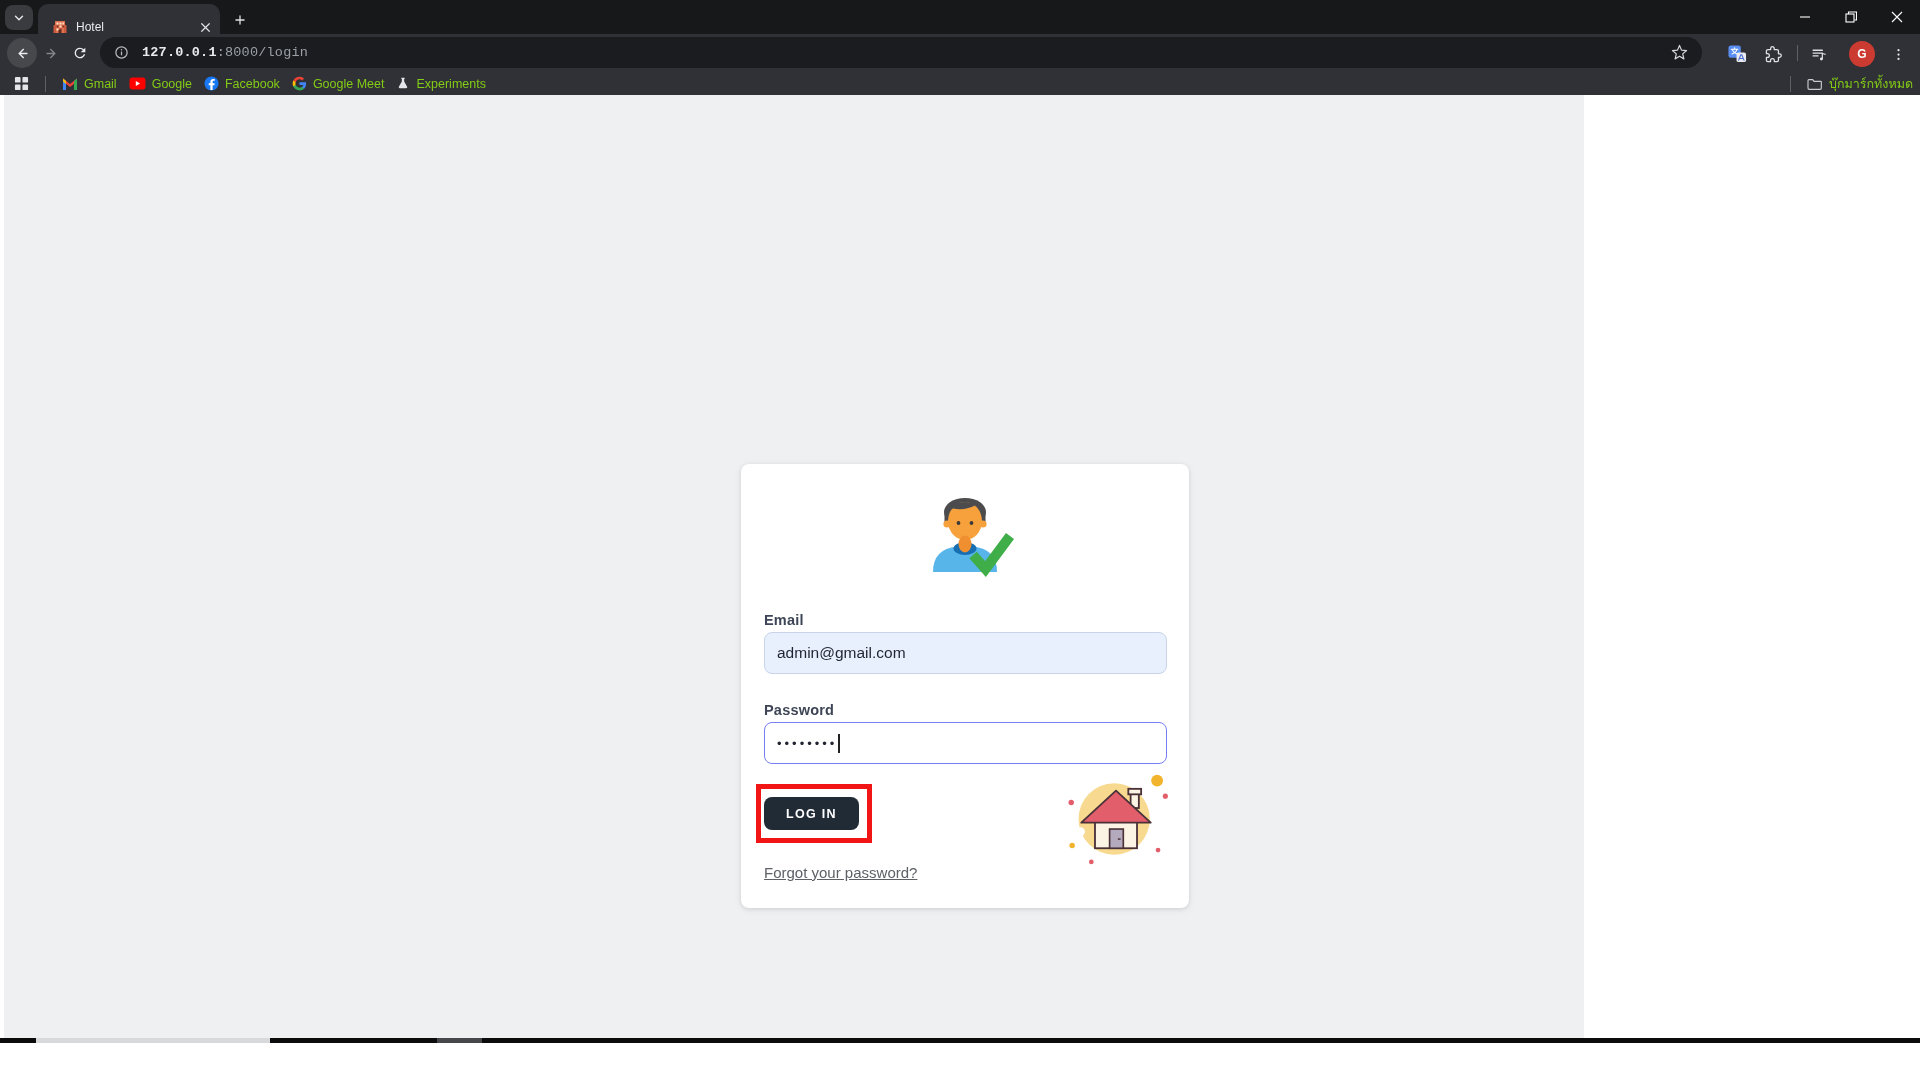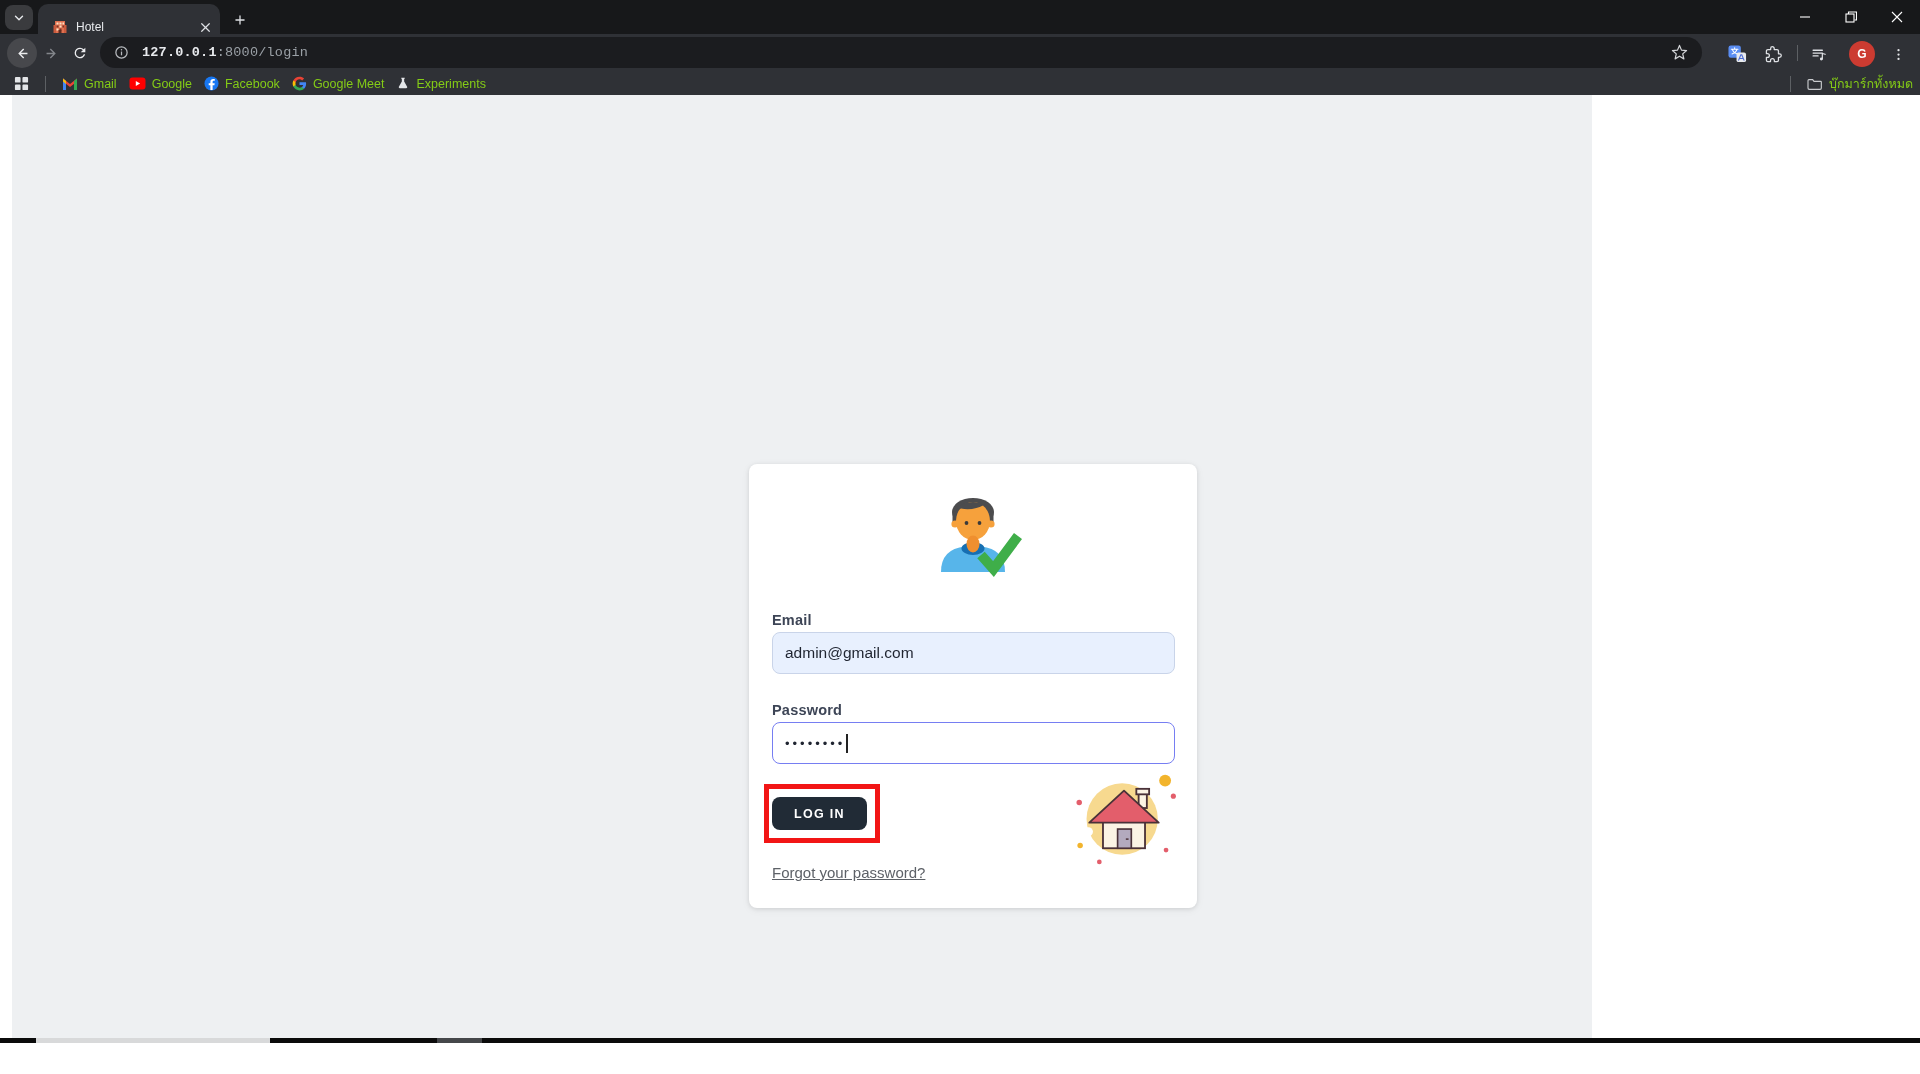--- a/index.html
+++ b/index.html
@@ -21,21 +21,21 @@
   .site-chip { width:26px; height:26px; border-radius:50%; }
   .url { font-size:13.5px; margin-left:8px; letter-spacing:.2px;font-family:Liberation Mono, monospace; }
   .url .host { color:#e8eaed; font-weight:bold; }
   .url .path { color:#9aa0a6; }
   .bookmarks { left:0; top:72px; width:1920px; height:23px; background:#2f3136; display:flex; align-items:center; }
   .bm-item { display:flex; align-items:center; height:20px; border-radius:6px; padding:0 6px; }
   .bm-label { color:#84cc16; font-size:12.5px; margin-left:6px; white-space:nowrap; }
   .vsep { width:1px; height:16px; background:#5d6064; }
 
   
-  .viewport { left:12px; top:95px; width:1580px; height:943px; background:#eef0f2; }
+  .viewport { left:4px; top:95px; width:1580px; height:943px; background:#eef0f2; }
   .card { left:737px; top:369px; width:448px; height:444px; background:#ffffff; border-radius:8px;
           box-shadow:0 1px 4px rgba(0,0,0,.10), 0 2px 10px rgba(0,0,0,.05); }
   .fld-label { color:#3d4556; font-size:14.5px; font-weight:bold; letter-spacing:.2px; }
   .email-input { left:23px; top:168px; width:403px; height:42px; background:#e8f0fe; border:1px solid #c9d4e9;
                  border-radius:8px; font-family:"Liberation Sans",sans-serif; font-size:15.5px; color:#1f2430; padding:16px 12px; outline:none; }
   .pwd-field { left:23px; top:258px; width:403px; height:42px; background:#fff; border:1px solid #767ef2;
                border-radius:8px; display:flex; align-items:center; padding:0 12px; }
   .pwd-dots { font-size:13px; letter-spacing:3px; color:#1f2430; line-height:1; }
   .caret { width:1.5px; height:19px; background:#222; margin-left:1px; }
   .red-box { left:15px; top:320px; width:116px; height:59px; border:5px solid #f21515; }

